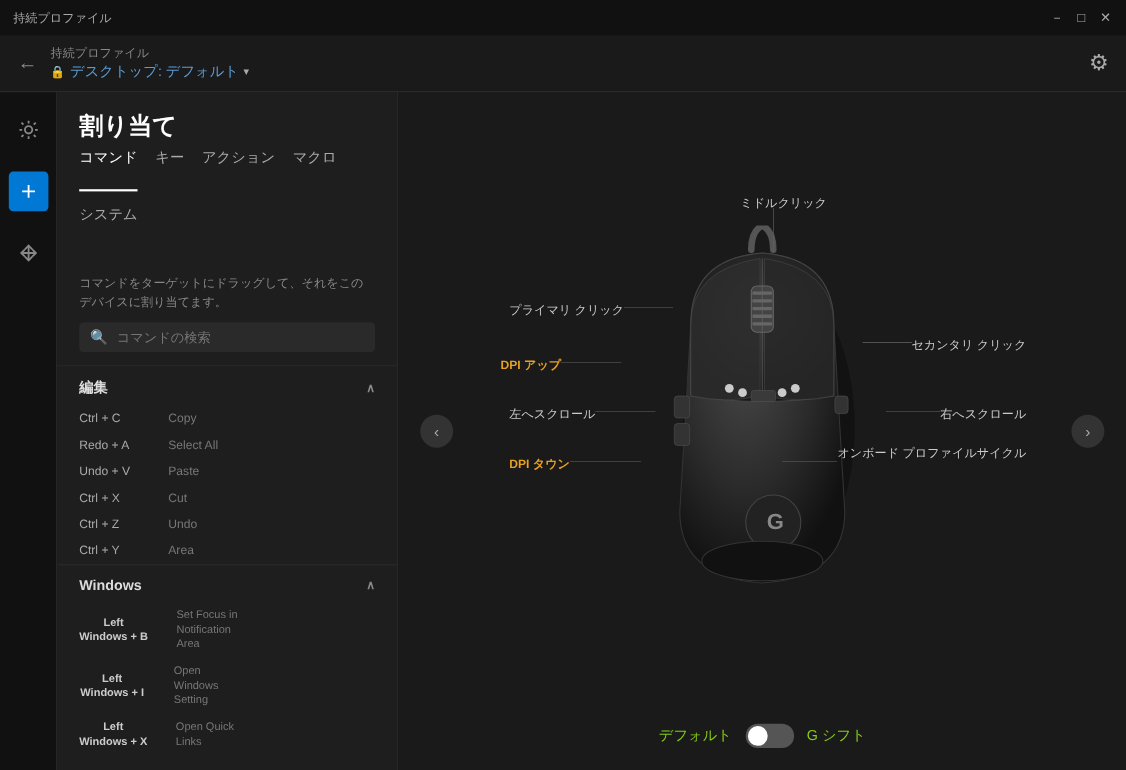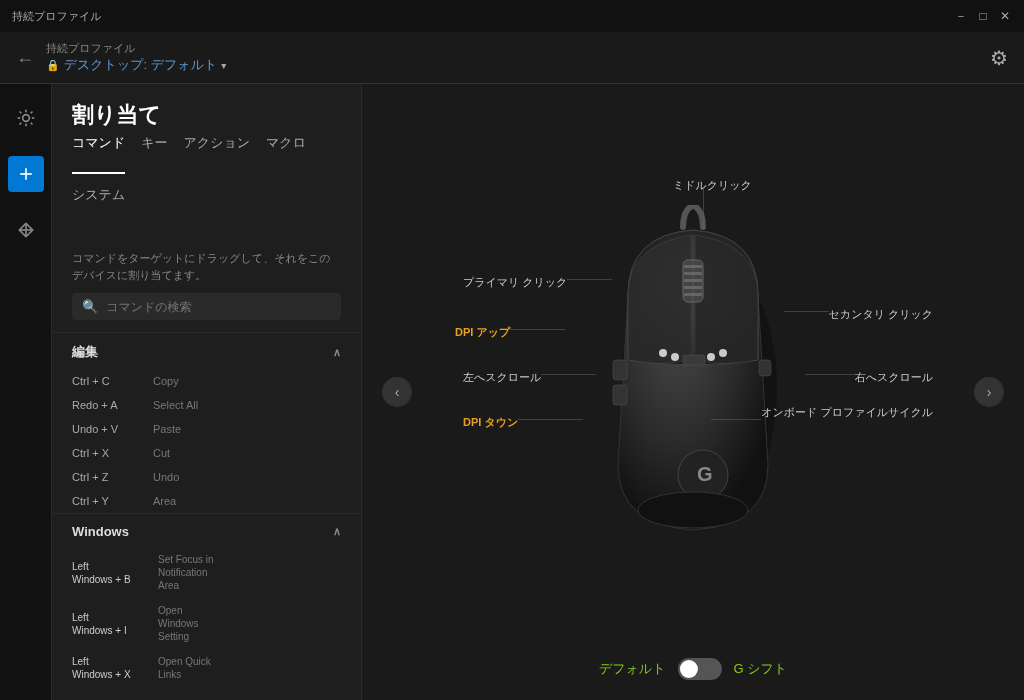--- a/index.html
+++ b/index.html
@@ -226,22 +226,23 @@
       min-width: 55px;
       font-weight: 500;
     }
     .cmd-label {
       font-size: 11px;
       color: #777;
     }
     .cmd-key-bold {
       font-size: 11px;
       color: #ccc;
-      font-weight: 400;
+      font-weight: 700;
       min-width: 55px;
+      text-align: center;
     }
 
     
     .main-content {
       flex: 1;
       background: #1a1a1a;
       position: relative;
       display: flex;
       flex-direction: column;
       align-items: center;

